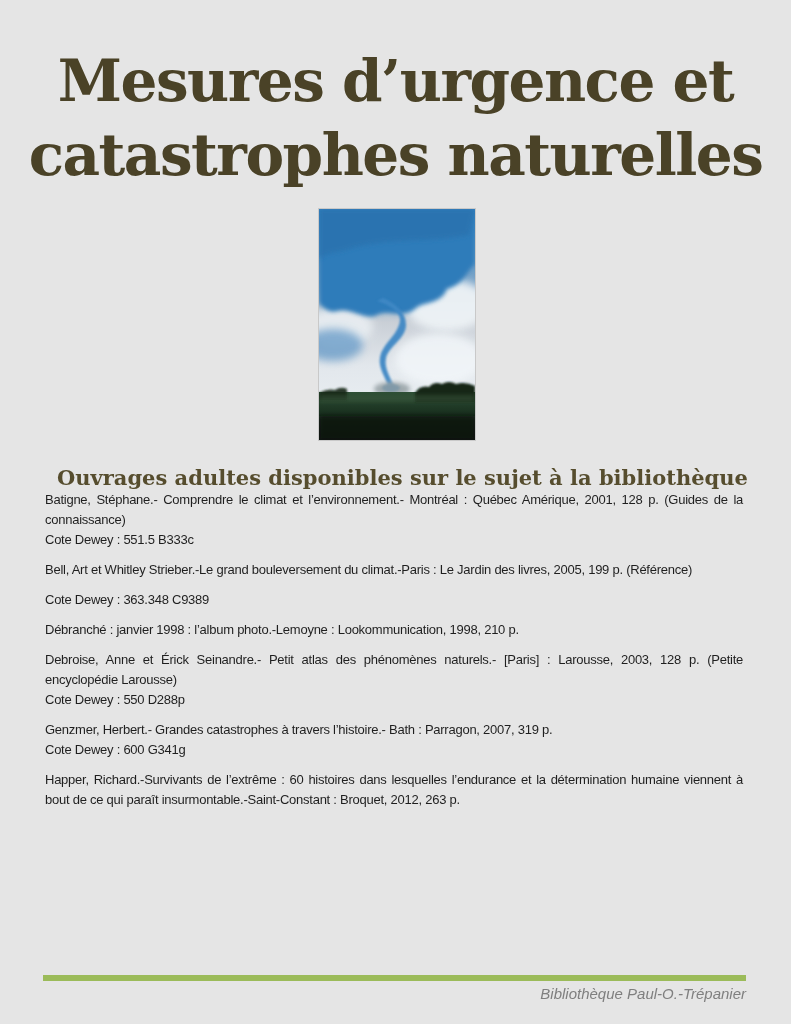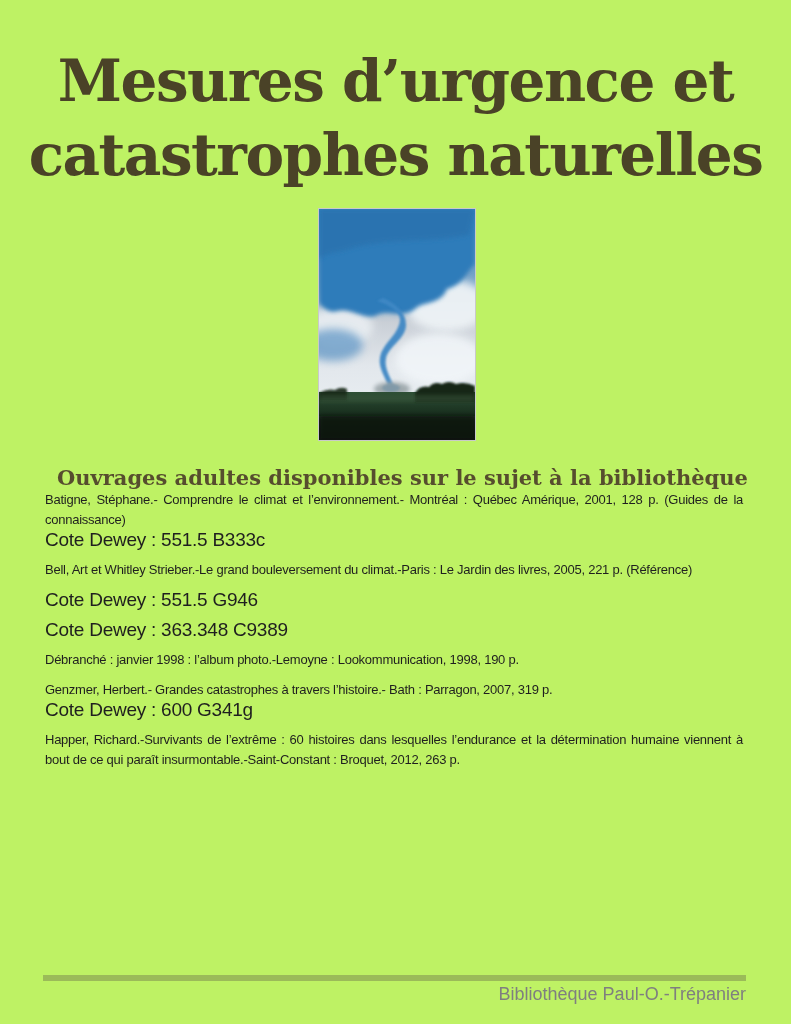--- a/index.html
+++ b/index.html
@@ -1,19 +1,19 @@
 <!DOCTYPE html>
 <html><head>
 <meta charset="utf-8">
 <style>
   html,body{margin:0;padding:0;background:#ffffff;}
   .page{
     position:relative;
     width:791px;height:1024px;
-    background:#bef264;
+    background:#e5e5e5;
     font-family:"Liberation Sans",sans-serif;
     color:#1f1f1f;
     overflow:hidden;
   }
   .title{
     position:absolute;top:44px;left:0;right:0;
     margin:0;text-align:center;
     font-family:"DejaVu Serif",serif;
     font-weight:bold;
     font-size:58px;line-height:74px;
@@ -41,32 +41,33 @@
     width:701px;
   }
   .entry{margin:0 3px 10px 0;}
   .entry p{margin:0;}
   .citation{
     font-size:13px;line-height:20px;
     letter-spacing:-0.25px;
     text-align:justify;
   }
   .cote{
-    font-size:19px;line-height:20px;
+    font-size:13px;line-height:20px;
     letter-spacing:-0.25px;
   }
   .cote:empty{display:none;}
   .footer-bar{
     position:absolute;left:43px;top:975px;
     width:703px;height:6px;
     background:#9bbb59;
   }
   .footer-text{
     position:absolute;right:45px;top:984px;
-    font-size:18px;line-height:20px;
+    font-style:italic;
+    font-size:15px;line-height:20px;
     color:#7f7f7f;
   }
 </style>
 </head>
 <body>
 
 <div class="page">
 
   <h1 class="title">
     <span class="tline">Mesures d’urgence et</span>
@@ -126,30 +127,33 @@
   </div>
 
   <h2 class="heading">Ouvrages adultes disponibles sur le sujet à la bibliothèque</h2>
 
   <div class="entries">
     <div class="entry">
       <p class="citation">Batigne, Stéphane.- Comprendre le climat et l’environnement.- Montréal : Québec Amérique, 2001, 128 p. (Guides de la connaissance)</p>
       <p class="cote">Cote Dewey : 551.5 B333c</p>
     </div>
     <div class="entry">
-      <p class="citation">Bell, Art et Whitley Strieber.-Le grand bouleversement du climat.-Paris : Le Jardin des livres, 2005, 221 p. (Référence)</p>
+      <p class="citation">Bell, Art et Whitley Strieber.-Le grand bouleversement du climat.-Paris : Le Jardin des livres, 2005, 199 p. (Référence)</p>
     </div>
     <div class="entry">
-      <p class="cote">Cote Dewey : 551.5 G946</p>
     </div>
     <div class="entry">
       <p class="cote">Cote Dewey : 363.348 C9389</p>
     </div>
     <div class="entry">
-      <p class="citation">Débranché : janvier 1998 : l’album photo.-Lemoyne : Lookommunication, 1998, 190 p.</p>
+      <p class="citation">Débranché : janvier 1998 : l’album photo.-Lemoyne : Lookommunication, 1998, 210 p.</p>
+    </div>
+    <div class="entry">
+      <p class="citation">Debroise, Anne et Érick Seinandre.- Petit atlas des phénomènes naturels.- [Paris] : Larousse, 2003, 128 p. (Petite encyclopédie Larousse)</p>
+      <p class="cote">Cote Dewey : 550 D288p</p>
     </div>
     <div class="entry">
       <p class="citation">Genzmer, Herbert.- Grandes catastrophes à travers l’histoire.- Bath : Parragon, 2007, 319 p.</p>
       <p class="cote">Cote Dewey : 600 G341g</p>
     </div>
     <div class="entry">
       <p class="citation">Happer, Richard.-Survivants de l’extrême : 60 histoires dans lesquelles l’endurance et la détermination humaine viennent à bout de ce qui paraît insurmontable.-Saint-Constant : Broquet, 2012, 263 p.</p>
 
     </div>
   </div>

